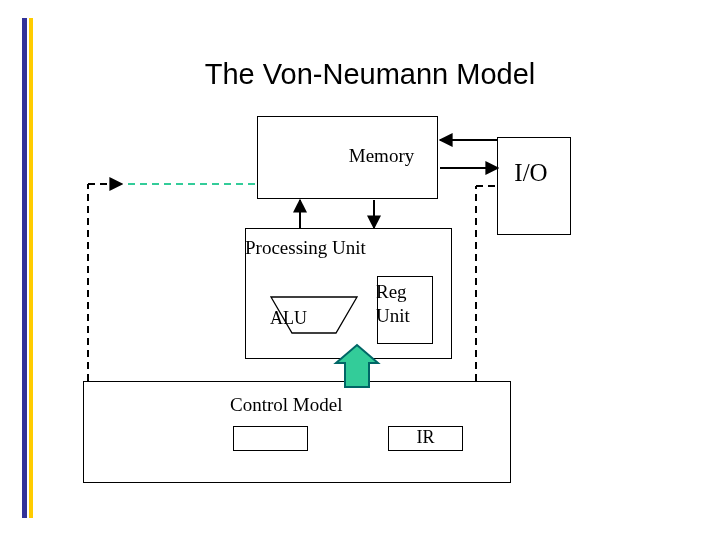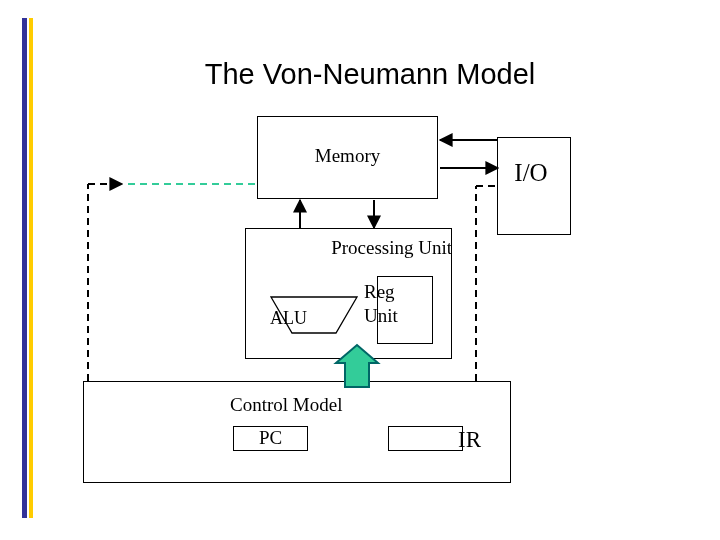--- a/index.html
+++ b/index.html
@@ -57,48 +57,48 @@
     box-sizing: border-box;
   }
   .box-label {
     position: absolute;
     font-family: "Liberation Serif", serif;
     color: #000000;
     white-space: nowrap;
   }
   
   #memory-box { left: 257px; top: 116px; width: 181px; height: 83px; }
-  #memory-label { left: 257px; top: 145px; width: 181px; text-align: center; font-size: 19px; }
+  #memory-label { left: 257px; top: 145px; width: 181px; text-align: center; font-size: 19px; padding-left: 34px; }
   
   #io-box { left: 497px; top: 137px; width: 74px; height: 98px; }
   #io-label { left: 497px; top: 159px; width: 68px; text-align: center; font-size: 25px; }
   
   #pu-box { left: 245px; top: 228px; width: 207px; height: 131px; }
-  #pu-label { left: 245px; top: 237px; width: 207px; text-align: right; font-size: 19px; }
+  #pu-label { left: 245px; top: 237px; width: 207px; text-align: left; font-size: 19px; }
   
   #regfile-box { left: 377px; top: 276px; width: 56px; height: 68px; }
-  #regfile-label { left: 364px; top: 280px; width: 52px; font-size: 19px; line-height: 24px; }
+  #regfile-label { left: 376px; top: 280px; width: 52px; font-size: 19px; line-height: 24px; }
   
   #alu-shape {
     position: absolute;
     left: 270px;
     top: 296px;
     width: 88px;
     height: 38px;
   }
   #alu-label { left: 270px; top: 308px; width: 88px; text-align: left; font-size: 18px; }
   
   #cu-box { left: 83px; top: 381px; width: 428px; height: 102px; }
   #cu-label { left: 230px; top: 394px; font-size: 19px; }
   
   #pc-box { left: 233px; top: 426px; width: 75px; height: 25px; }
   #pc-label { left: 233px; top: 427px; width: 75px; text-align: center; font-size: 19px; }
   
   #ir-box { left: 388px; top: 426px; width: 75px; height: 25px; }
-  #ir-label { left: 388px; top: 427px; width: 75px; text-align: center; font-size: 23px; margin-left: 44px; }
+  #ir-label { left: 388px; top: 427px; width: 75px; text-align: center; font-size: 18px; }
 
   svg.overlay {
     position: absolute;
     left: 0; top: 0;
     width: 720px;
     height: 540px;
     pointer-events: none;
   }
 </style>
 </head>
@@ -128,21 +128,20 @@
 
   <svg id="alu-shape" class="alu" viewBox="0 0 88 38" xmlns="http://www.w3.org/2000/svg">
     <polygon points="1,1 87,1 66,37 22,37" fill="#ffffff" stroke="#000000" stroke-width="1.3"></polygon>
   </svg>
   <div class="box-label" id="alu-label">ALU</div>
 
   <div class="box" id="cu-box"></div>
   <div class="box-label" id="cu-label">Control Model</div>
 
   <div class="box" id="pc-box"></div>
-  <div class="box-label" id="pc-label">PC</div>
 
   <div class="box" id="ir-box"></div>
   <div class="box-label" id="ir-label">IR</div>
 
   <svg class="overlay" xmlns="http://www.w3.org/2000/svg">
     <defs>
       <marker id="arrowblack" viewBox="0 0 10 10" refX="9" refY="5" markerWidth="7" markerHeight="7" orient="auto-start-reverse">
         <path d="M 0 0 L 10 5 L 0 10 z" fill="#000000"></path>
       </marker>
     </defs>

